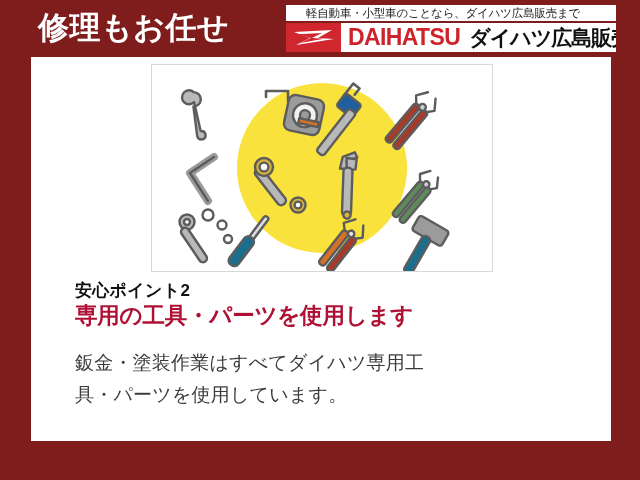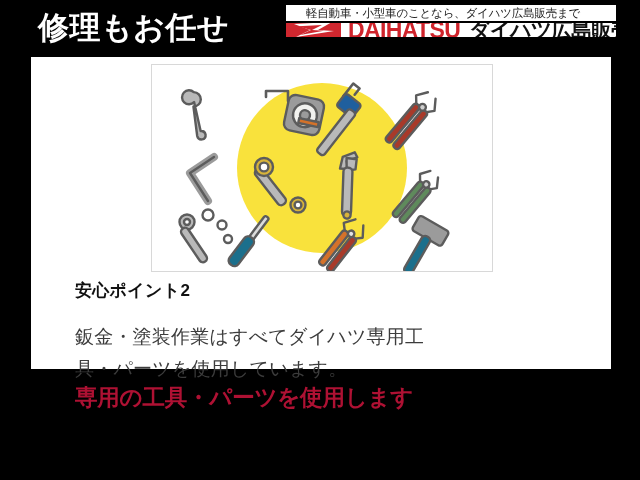--- a/index.html
+++ b/index.html
@@ -7,21 +7,21 @@
     padding: 0;
     background: #ffffff;
   }
   body {
     font-family: "Liberation Sans", "DejaVu Sans", sans-serif;
   }
   #screen {
     position: relative;
     width: 640px;
     height: 480px;
-    background: #000000;
+    background: #7f1d1d;
     overflow: hidden;
   }
 
   
   #header {
     position: absolute;
     left: 0; top: 0;
     width: 640px;
     height: 57px;
   }
@@ -48,21 +48,21 @@
     font-size: 11.5px;
     line-height: 16px;
     height: 16px;
     padding-left: 20px;
     letter-spacing: -0.2px;
     white-space: nowrap;
     overflow: hidden;
   }
   #logo-bar {
     margin-top: 2px;
-    height: 14px;
+    height: 29px;
     background: #ffffff;
     display: flex;
     align-items: stretch;
     overflow: hidden;
   }
   #logo-emblem-box {
     width: 55px;
     background: #d0272f;
     display: flex;
     align-items: center;
@@ -92,21 +92,21 @@
     letter-spacing: -1px;
     white-space: nowrap;
   }
 
   
   #panel {
     position: absolute;
     left: 31px;
     top: 57px;
     width: 580px;
-    height: 312px;
+    height: 384px;
     background: #ffffff;
   }
 
   
   #illustration-frame {
     position: absolute;
     left: 120px;
     top: 7px;
     width: 342px;
     height: 208px;
@@ -272,19 +272,19 @@
           </g>
 
         </g>
       </svg>
     </div>
 
     <div id="text-block">
 
       <div id="point-label">安心ポイント2</div>
 
+      <div id="headline">専用の工具・パーツを使用します</div>
+
       <div id="body-copy">鈑金・塗装作業はすべてダイハツ専用工具・パーツを使用しています。</div>
-
-      <div id="headline">専用の工具・パーツを使用します</div>
     </div>
 
   </div>
 </div>
 
 </body></html>

